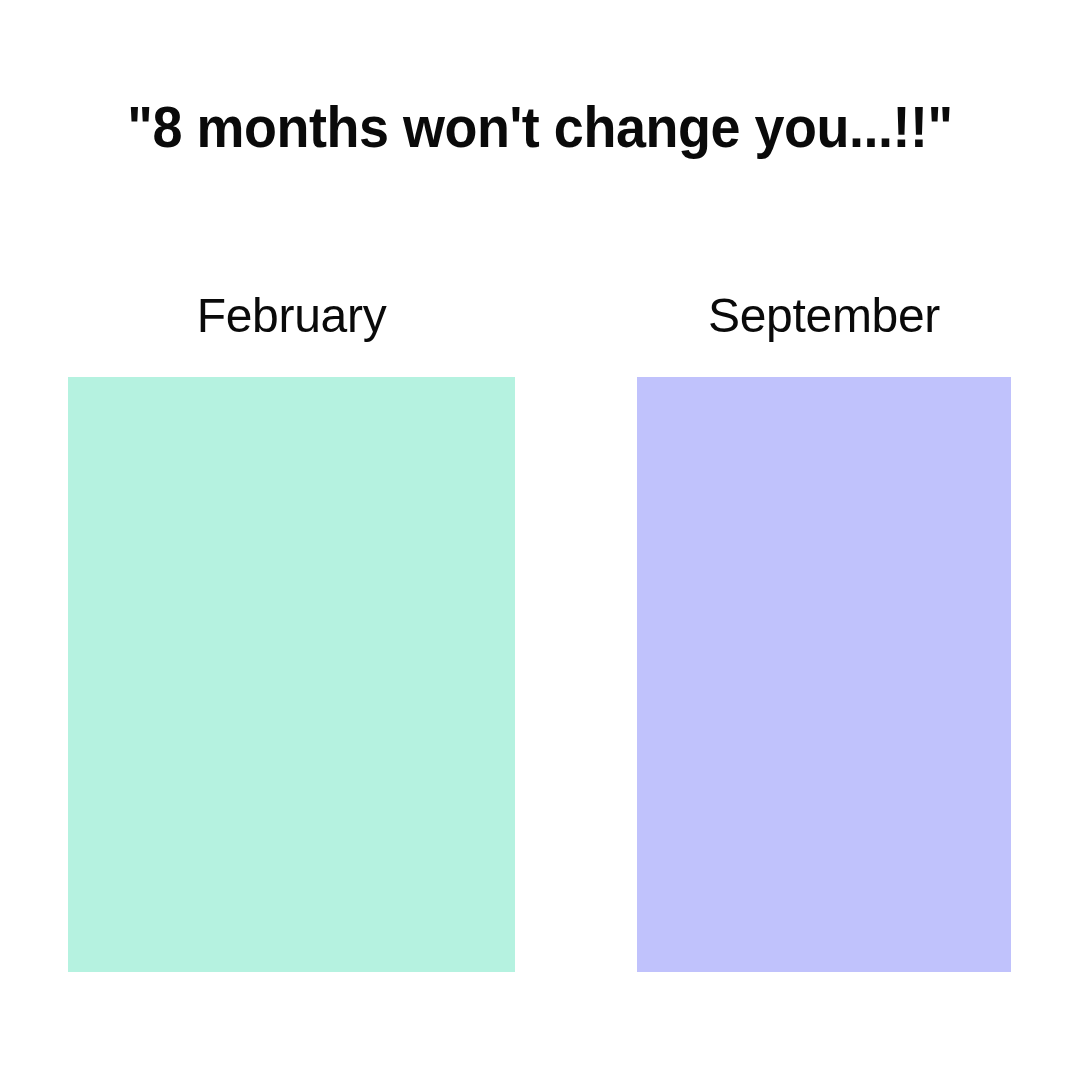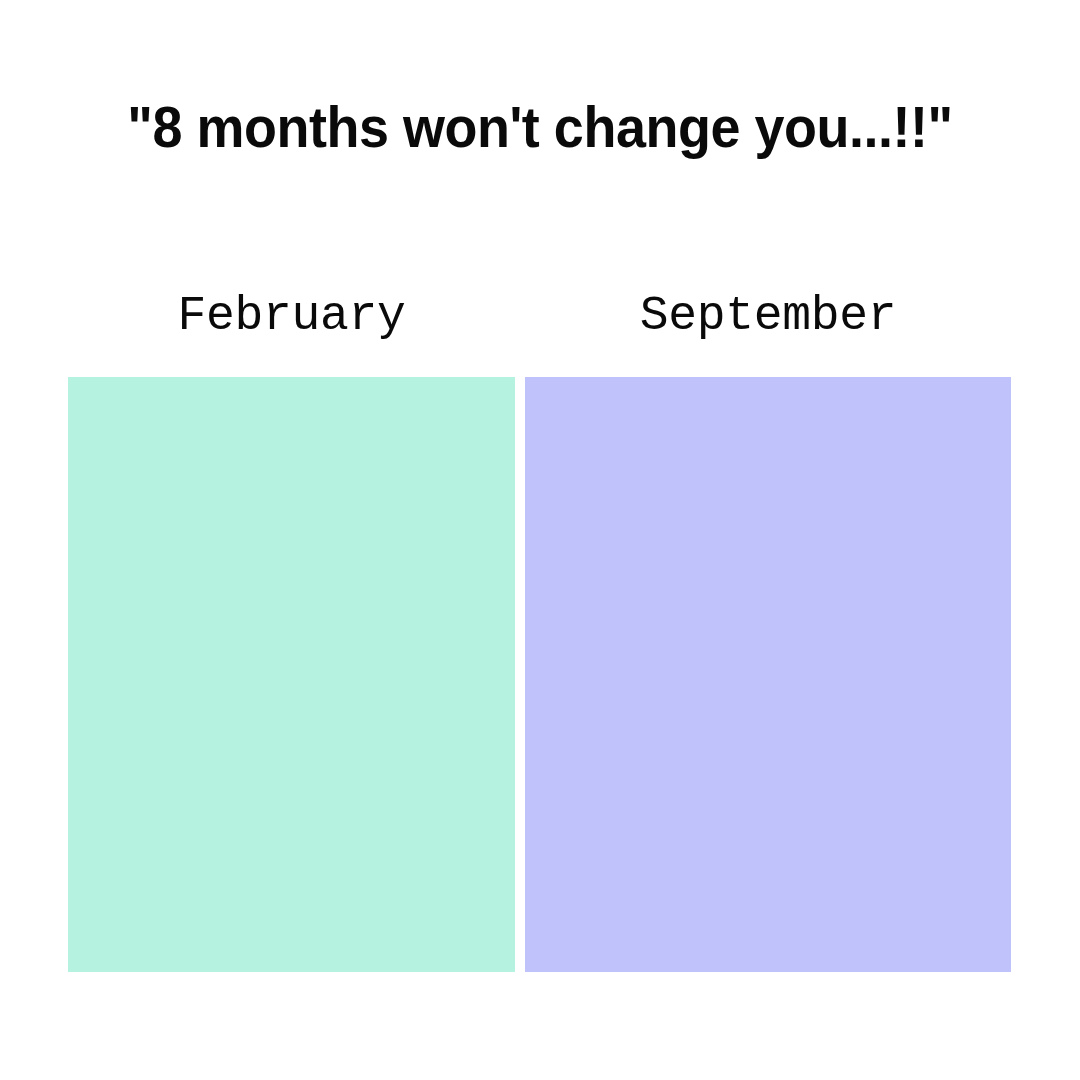--- a/index.html
+++ b/index.html
@@ -52,24 +52,24 @@
     align-items: flex-start;
   }
 
   .compare-column {
     display: flex;
     flex-direction: column;
     align-items: center;
   }
 
   .column-left  { width: 447px; }
-  .column-right { width: 486px; }
+  .column-right { width: 374px; }
 
   .column-label {
-    font-family: Liberation Mono, monospace;
+    font-family: Liberation Sans, sans-serif;
     font-size: 48px;
     font-weight: 500;
     line-height: 52px;
     letter-spacing: -0.3px;
     color: #0A0A0A;
     white-space: nowrap;
     margin: 0 0 35px 0;
   }
 
   .photo-block {

